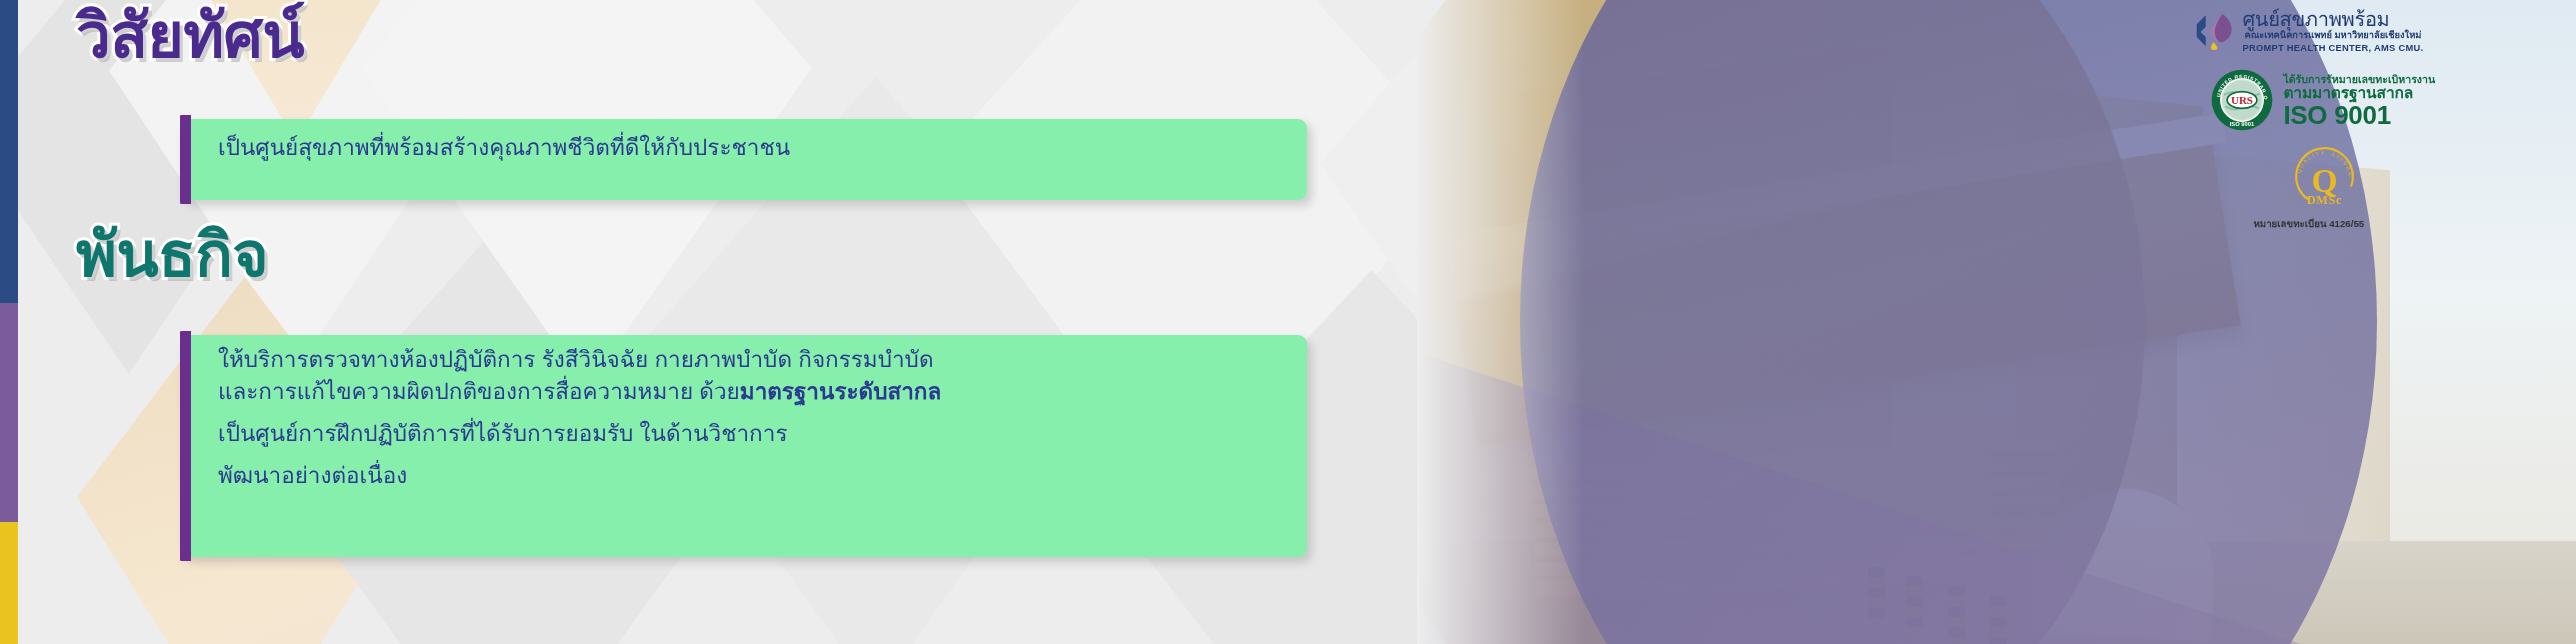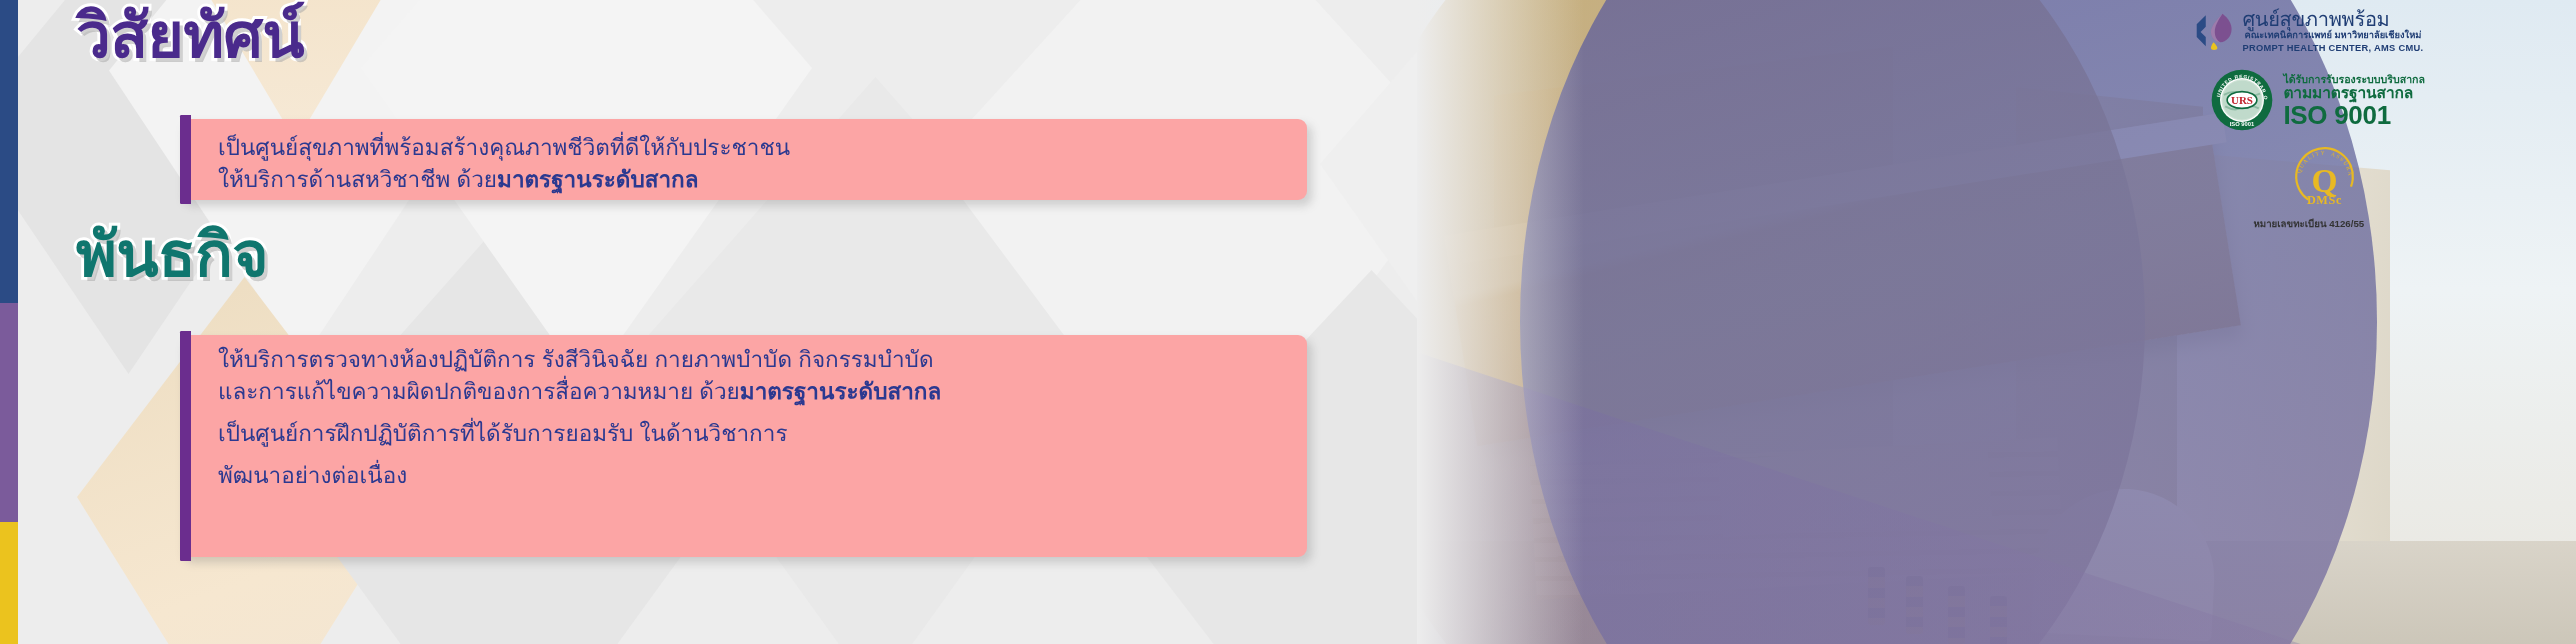--- a/index.html
+++ b/index.html
@@ -54,21 +54,21 @@
     paint-order:stroke fill;
     text-shadow:3.2px 3.9px 0 rgba(170,170,170,.55);
     white-space:nowrap;
   }
   .heading-vision{left:76px;top:5.2px;font-size:62px;}
   .heading-mission{left:76px;top:224px;font-size:62px;}
 
   
   .card{
     position:absolute;
-    background:#fca5a5;
+    background:#86efac;
     border-radius:9px;
     box-shadow:4.5px 5.8px 9px rgba(120,120,120,.28);
     display:flex;
     align-items:stretch;
   }
   .card-accent{
     width:11px;
     background:#6b2d8e;
     flex:0 0 auto;
     border-radius:1.3px 0 0 1.3px;
@@ -172,23 +172,20 @@
   </div>
 
   <div class="heading heading-vision" style="color: rgb(74, 42, 140);">วิสัยทัศน์</div>
 
   <div class="card card-vision">
     <div class="card-accent" style="background: rgb(107, 45, 142);"></div>
     <div class="card-body" style="color: rgb(43, 57, 144);">
       <div class="ln">
         <span>เป็นศูนย์สุขภาพที่พร้อมสร้างคุณภาพชีวิตที่ดีให้กับประชาชน</span>
       </div>
-      <div class="ln">
-        <span>ให้บริการด้านสหวิชาชีพ ด้วย</span><span class="em">มาตรฐานระดับสากล</span>
-      </div>
     </div>
   </div>
 
   <div class="heading heading-mission" style="color: #0f766e;">พันธกิจ</div>
 
   <div class="card card-mission">
     <div class="card-accent" style="background: rgb(107, 45, 142);"></div>
     <div class="card-body" style="color: rgb(43, 57, 144);">
 
       <div class="para">
@@ -270,21 +267,21 @@
           <ellipse cx="48" cy="48" rx="23" ry="13" fill="#ffffff" stroke="#0f6b3f" stroke-width="2.5"></ellipse>
           <text x="48" y="54" font-family="Liberation Serif, serif" font-size="17" font-weight="bold" fill="#c0232c" text-anchor="middle">URS</text>
           <text x="48" y="89" font-family="Liberation Sans, sans-serif" font-size="9" font-weight="bold" fill="#ffffff" text-anchor="middle">ISO 9001</text>
           <path id="ursarc" d="M14 48 a34 34 0 0 1 68 0" fill="none"></path>
           <text font-family="Liberation Sans, sans-serif" font-size="7.6" font-weight="bold" fill="#ffffff" letter-spacing="1.1">
             <textPath href="#ursarc" startOffset="4%">UNITED REGISTRAR OF SYSTEMS</textPath>
           </text>
         </svg>
       </span>
       <span class="iso-text">
-        <span class="iso-line1" style="display:block">ได้รับการรับรองระบบบริบสากล</span>
+        <span class="iso-line1" style="display:block">ได้รับการรัหมายเลขทะเบิหารงาน</span>
         <span class="iso-line2" style="display:block">ตามมาตรฐานสากล</span>
         <span class="iso-line3" style="display:block">ISO 9001</span>
       </span>
     </div>
 
     <div class="q-wrap">
       <span>
         <svg width="67" height="67" viewBox="0 0 104 104" aria-hidden="true">
           <path d="M52 8 a44 44 0 1 1 -0.1 0" fill="none" stroke="#e8b923" stroke-width="3.4" stroke-dasharray="196 80" transform="rotate(-145 52 52)"></path>
           <text x="52" y="76" font-family="Liberation Serif, serif" font-size="52" font-weight="bold" fill="#e8b923" text-anchor="middle">Q</text>

